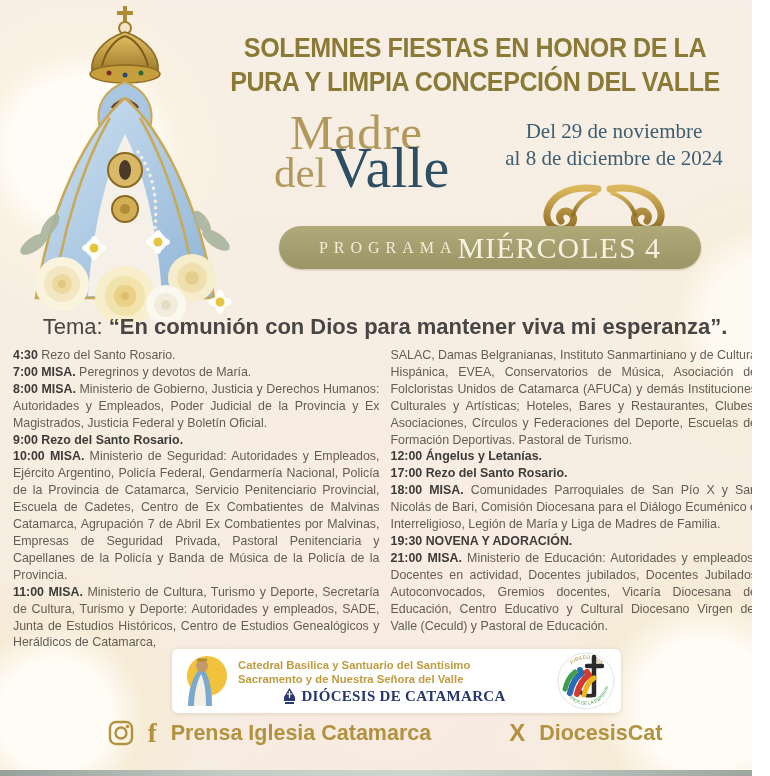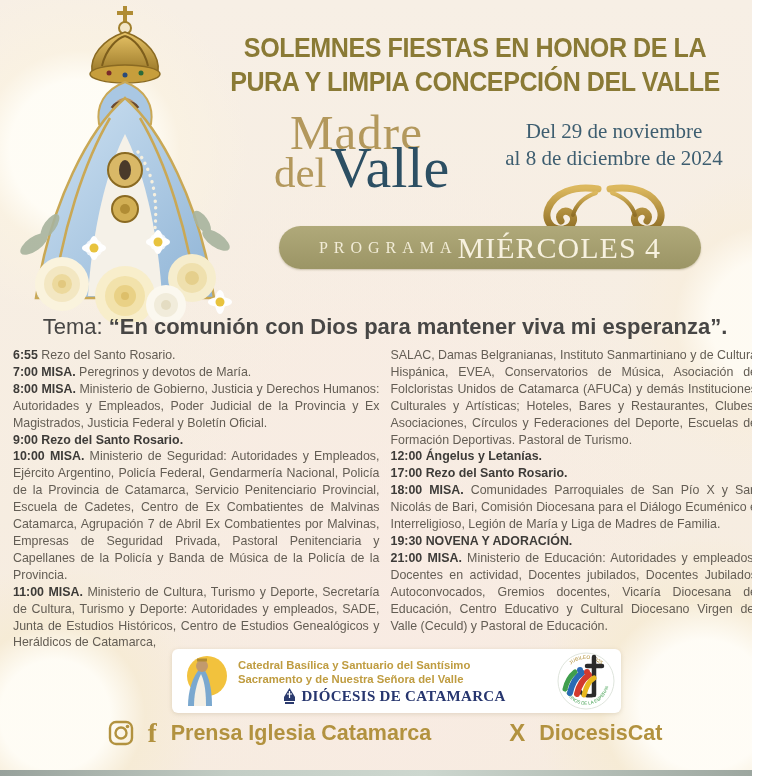--- a/index.html
+++ b/index.html
@@ -201,21 +201,21 @@
     <span class="day">MIÉRCOLES 4</span>
   </div>
 
   <div class="abs theme">
     <span>Tema:</span>
     <span class="quote">“En comunión con Dios para mantener viva mi esperanza”.</span>
   </div>
 
   <div class="abs columns">
     <div class="col">
-        <p class="entry"><span class="b">6:55</span><span> Rezo del Santo Rosario.</span></p>
+        <p class="entry"><span class="b">4:30</span><span> Rezo del Santo Rosario.</span></p>
         <p class="entry"><span class="b">7:00 MISA.</span><span> Peregrinos y devotos de María.</span></p>
         <p class="entry"><span class="b">8:00 MISA.</span><span> Ministerio de Gobierno, Justicia y Derechos Humanos: Autoridades y Empleados, Poder Judicial de la Provincia y Ex Magistrados, Justicia Federal y Boletín Oficial.</span></p>
         <p class="entry"><span class="b">9:00 Rezo del Santo Rosario.</span></p>
         <p class="entry"><span class="b">10:00 MISA.</span><span> Ministerio de Seguridad: Autoridades y Empleados, Ejército Argentino, Policía Federal, Gendarmería Nacional, Policía de la Provincia de Catamarca, Servicio Penitenciario Provincial, Escuela de Cadetes, Centro de Ex Combatientes de Malvinas Catamarca, Agrupación 7 de Abril Ex Combatientes por Malvinas, Empresas de Seguridad Privada, Pastoral Penitenciaria y Capellanes de la Policía y Banda de Música de la Policía de la Provincia.</span></p>
         <p class="entry"><span class="b">11:00 MISA.</span><span> Ministerio de Cultura, Turismo y Deporte, Secretaría de Cultura, Turismo y Deporte: Autoridades y empleados, SADE, Junta de Estudios Históricos, Centro de Estudios Genealógicos y Heráldicos de Catamarca,</span></p>
       </div>
     <div class="col">
         <p class="entry"><span>SALAC, Damas Belgranianas, Instituto Sanmartiniano y de Cultura Hispánica, EVEA, Conservatorios de Música, Asociación de Folcloristas Unidos de Catamarca (AFUCa) y demás Instituciones Culturales y Artísticas; Hoteles, Bares y Restaurantes, Clubes, Asociaciones, Círculos y Federaciones del Deporte, Escuelas de Formación Deportivas. Pastoral de Turismo.</span></p>
         <p class="entry"><span class="b">12:00 Ángelus y Letanías.</span></p>
         <p class="entry"><span class="b">17:00 Rezo del Santo Rosario.</span></p>

